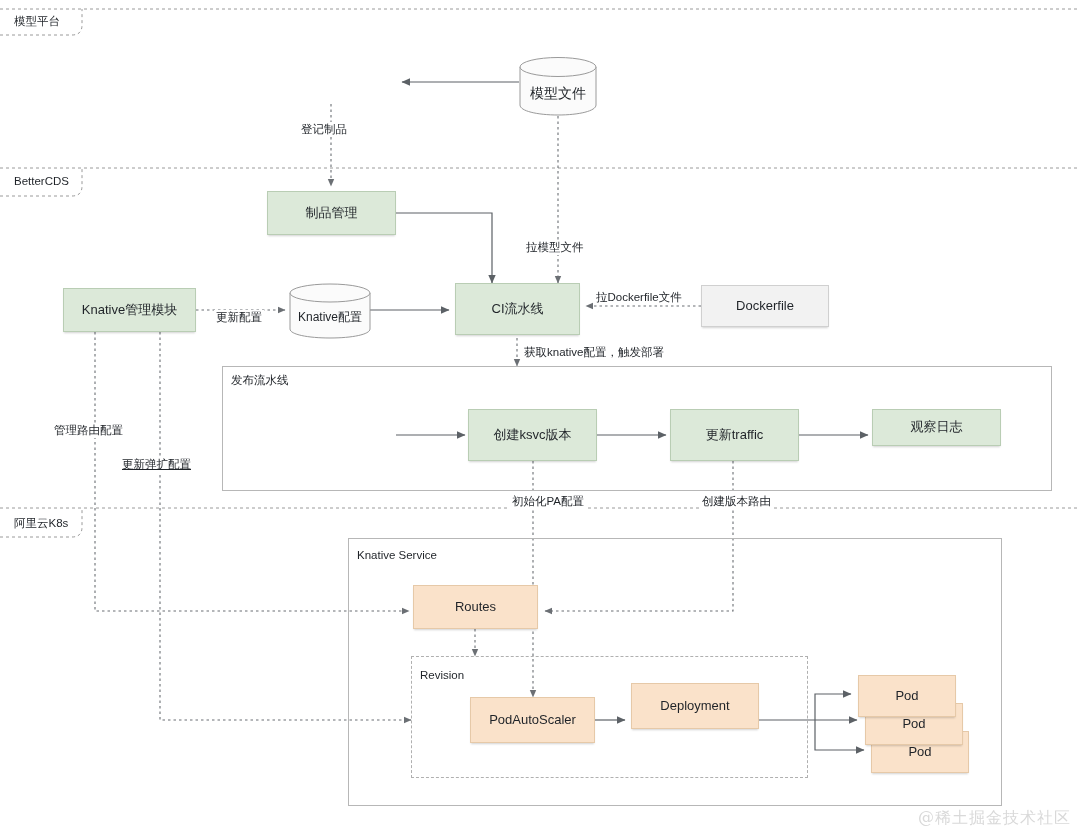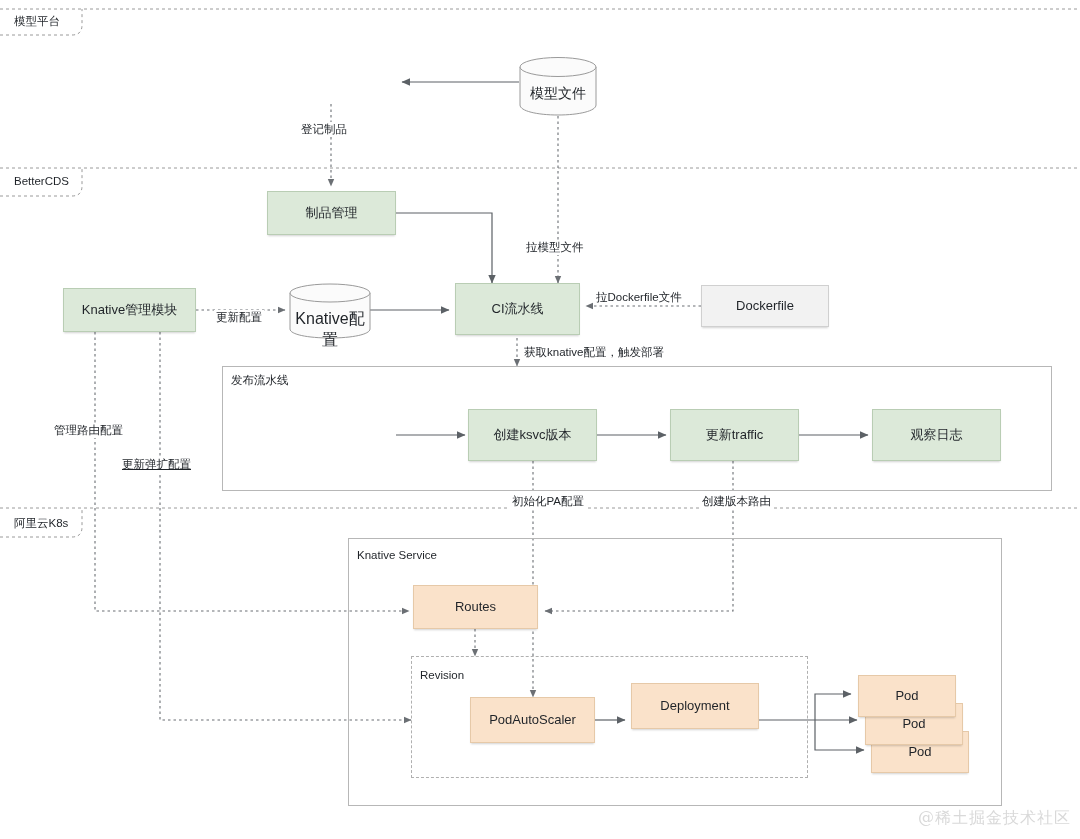--- a/index.html
+++ b/index.html
@@ -124,30 +124,30 @@
 
   <div class="node green" style="left:267px;top:191px;width:129px;height:44px;">制品管理</div>
 
   <div class="node green" style="left:63px;top:288px;width:133px;height:44px;">Knative管理模块</div>
 
   <div class="cyl" style="left:289px;top:283px;width:82px;height:56px;">
     <svg width="82" height="56" viewBox="0 0 82 56">
       <path d="M1,10 L1,46 C1,51.5 19,55 41,55 C63,55 81,51.5 81,46 L81,10 Z" fill="#fbfbfb" stroke="#9a9a9a" stroke-width="1"></path>
       <ellipse cx="41" cy="10" rx="40" ry="9" fill="#fbfbfb" stroke="#9a9a9a" stroke-width="1"></ellipse>
     </svg>
-    <div class="cyl-text" style="top:26px;font-size:16px;">Knative配置</div>
+    <div class="cyl-text" style="top:26px;font-size:12px;">Knative配置</div>
   </div>
 
   <div class="node grey" style="left:701px;top:285px;width:128px;height:42px;">Dockerfile</div>
 
   <div class="node green" style="left:455px;top:283px;width:125px;height:52px;">CI流水线</div>
 
   <div class="node green" style="left:468px;top:409px;width:129px;height:52px;">创建ksvc版本</div>
   <div class="node green" style="left:670px;top:409px;width:129px;height:52px;">更新traffic</div>
-  <div class="node green" style="left:872px;top:409px;width:129px;height:52px;text-align:right;">观察日志</div>
+  <div class="node green" style="left:872px;top:409px;width:129px;height:37px;text-align:right;">观察日志</div>
 
   <div class="node orange" style="left:413px;top:585px;width:125px;height:44px;">Routes</div>
 
   <div class="node orange" style="left:470px;top:697px;width:125px;height:46px;">PodAutoScaler</div>
   <div class="node orange" style="left:631px;top:683px;width:128px;height:46px;">Deployment</div>
 
   <div class="node orange" style="left:858px;top:675px;width:98px;height:42px;z-index:6;">Pod</div>
   <div class="node orange" style="left:865px;top:703px;width:98px;height:42px;z-index:5;">Pod</div>
   <div class="node orange" style="left:871px;top:731px;width:98px;height:42px;z-index:4;">Pod</div>
 

